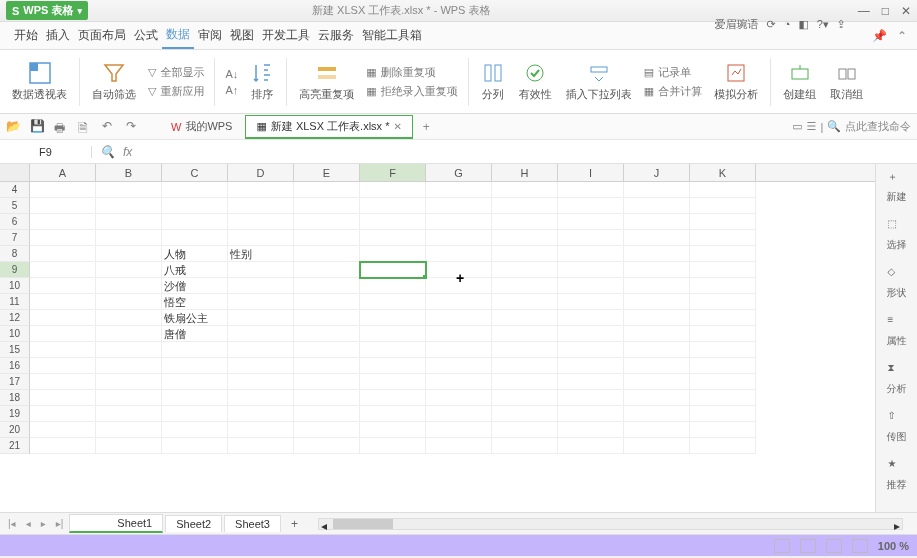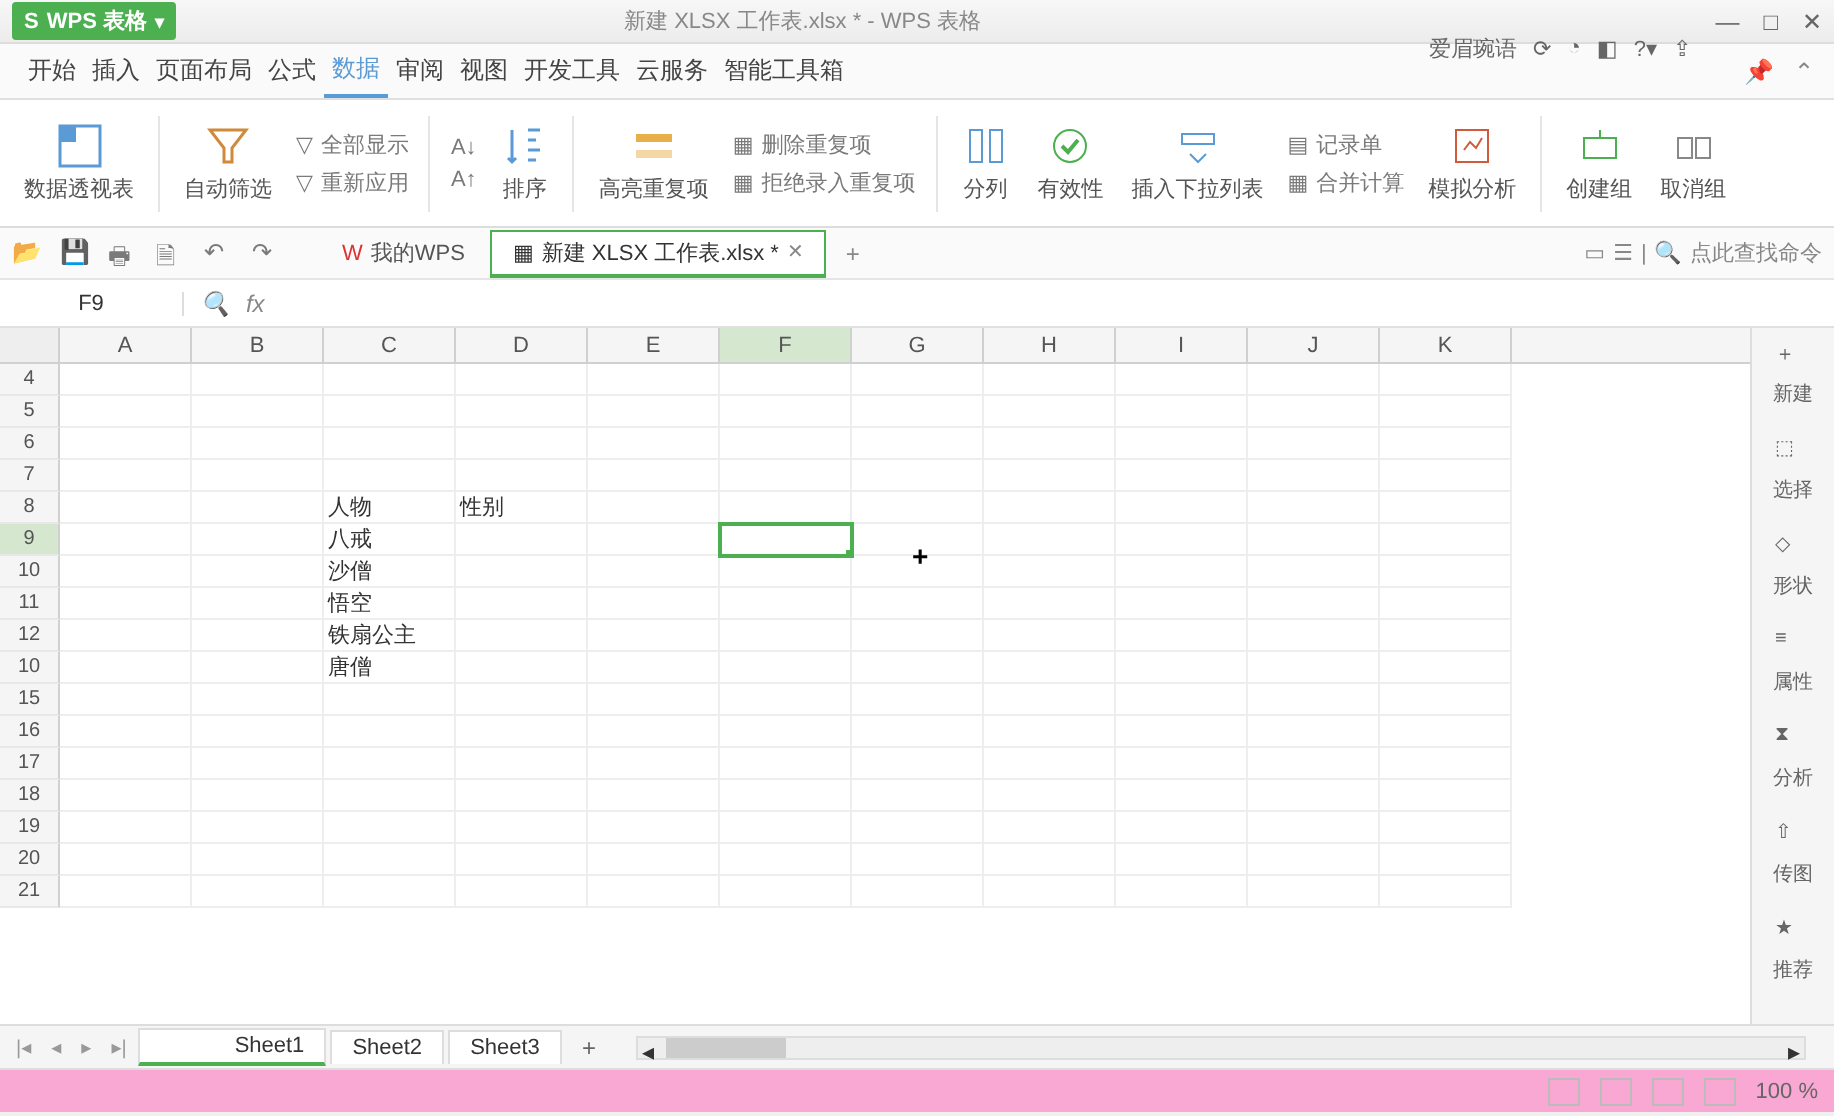--- a/index.html
+++ b/index.html
@@ -66,21 +66,21 @@
 
 .sheetbar { height: 22px; background: #f5f5f5; display: flex; align-items: center; border-top: 1px solid #ddd; padding: 0 4px; gap: 2px; }
 .sheetbar .nav { color: #999; padding: 0 4px; cursor: pointer; font-size: 10px; }
 .sheet-tab { padding: 2px 10px; font-size: 11px; background: #fff; border: 1px solid #ddd; border-bottom: none; cursor: pointer; }
 .sheet-tab.active { border-bottom: 2px solid #4caf50; padding-left: 47px; }
 .sheetbar .add { padding: 0 8px; color: #666; cursor: pointer; }
 .sheetbar .hscroll { flex: 1; margin: 0 10px; height: 12px; background: #eee; position: relative; border: 1px solid #ddd; }
 .sheetbar .hscroll .thumb { position: absolute; left: 0; width: 60px; height: 100%; background: #ccc; }
 
 
-.statusbar { height: 22px; background: #f9a8d4; display: flex; align-items: center; justify-content: flex-end; padding: 0 8px; gap: 10px; border-top: 1px solid #ddd; color: #666; font-size: 11px; }
+.statusbar { height: 22px; background: #c4b5fd; display: flex; align-items: center; justify-content: flex-end; padding: 0 8px; gap: 10px; border-top: 1px solid #ddd; color: #666; font-size: 11px; font-weight: bold; }
 .statusbar .vbtn { width: 16px; height: 14px; border: 1px solid #bbb; cursor: pointer; }
 .statusbar .zoom { display: flex; align-items: center; gap: 4px; }
 
 svg { display: block; }
 </style>
 </head>
 <body>
 
 <div class="titlebar">
   <div class="app-badge">

